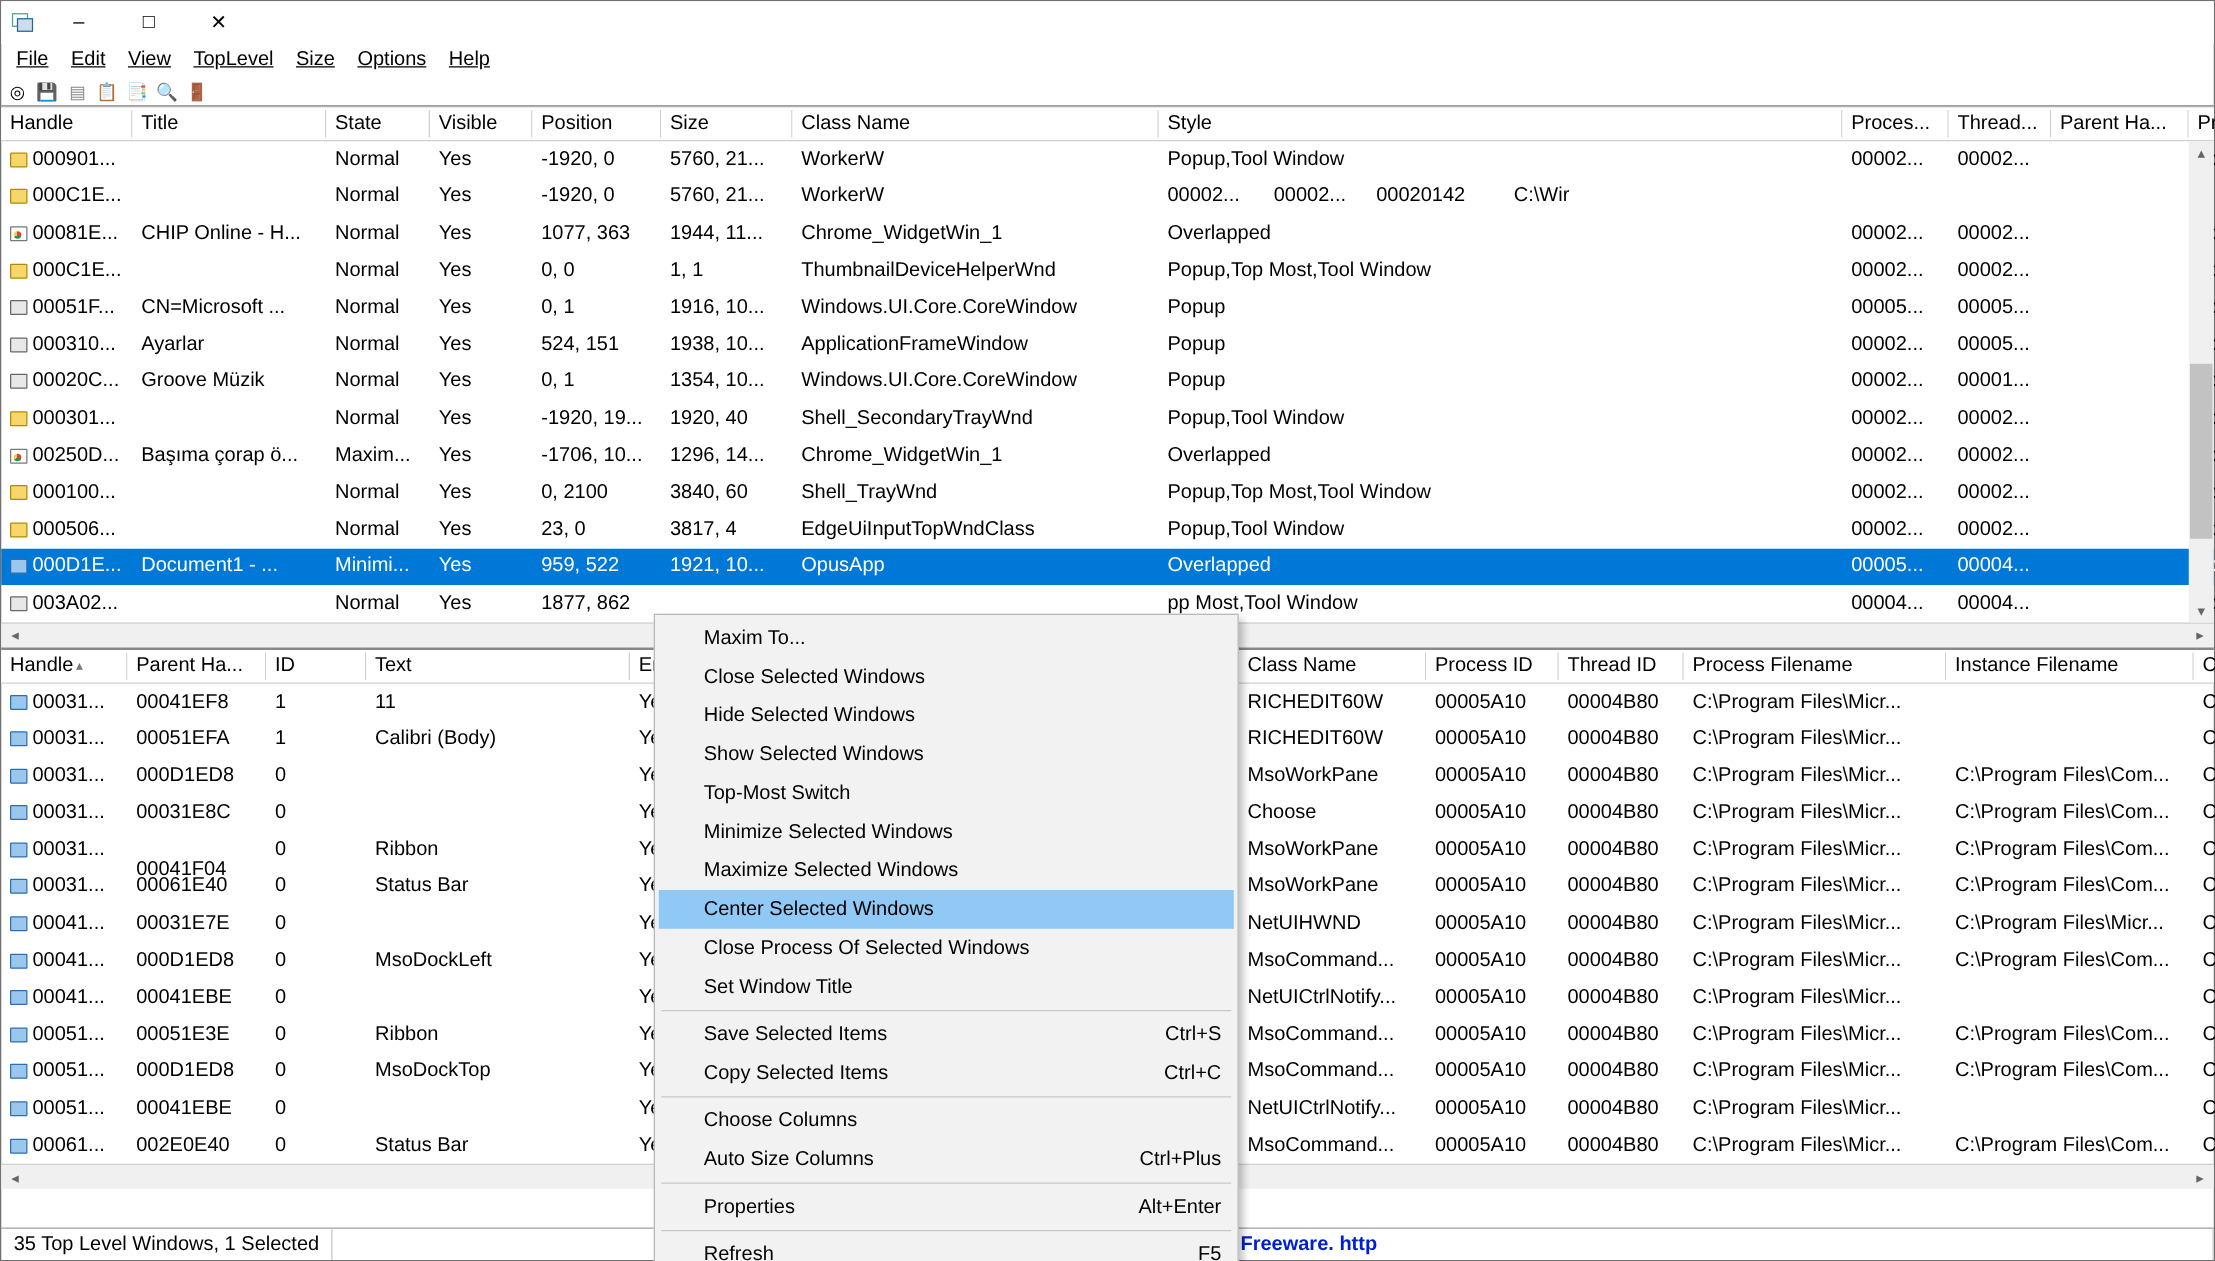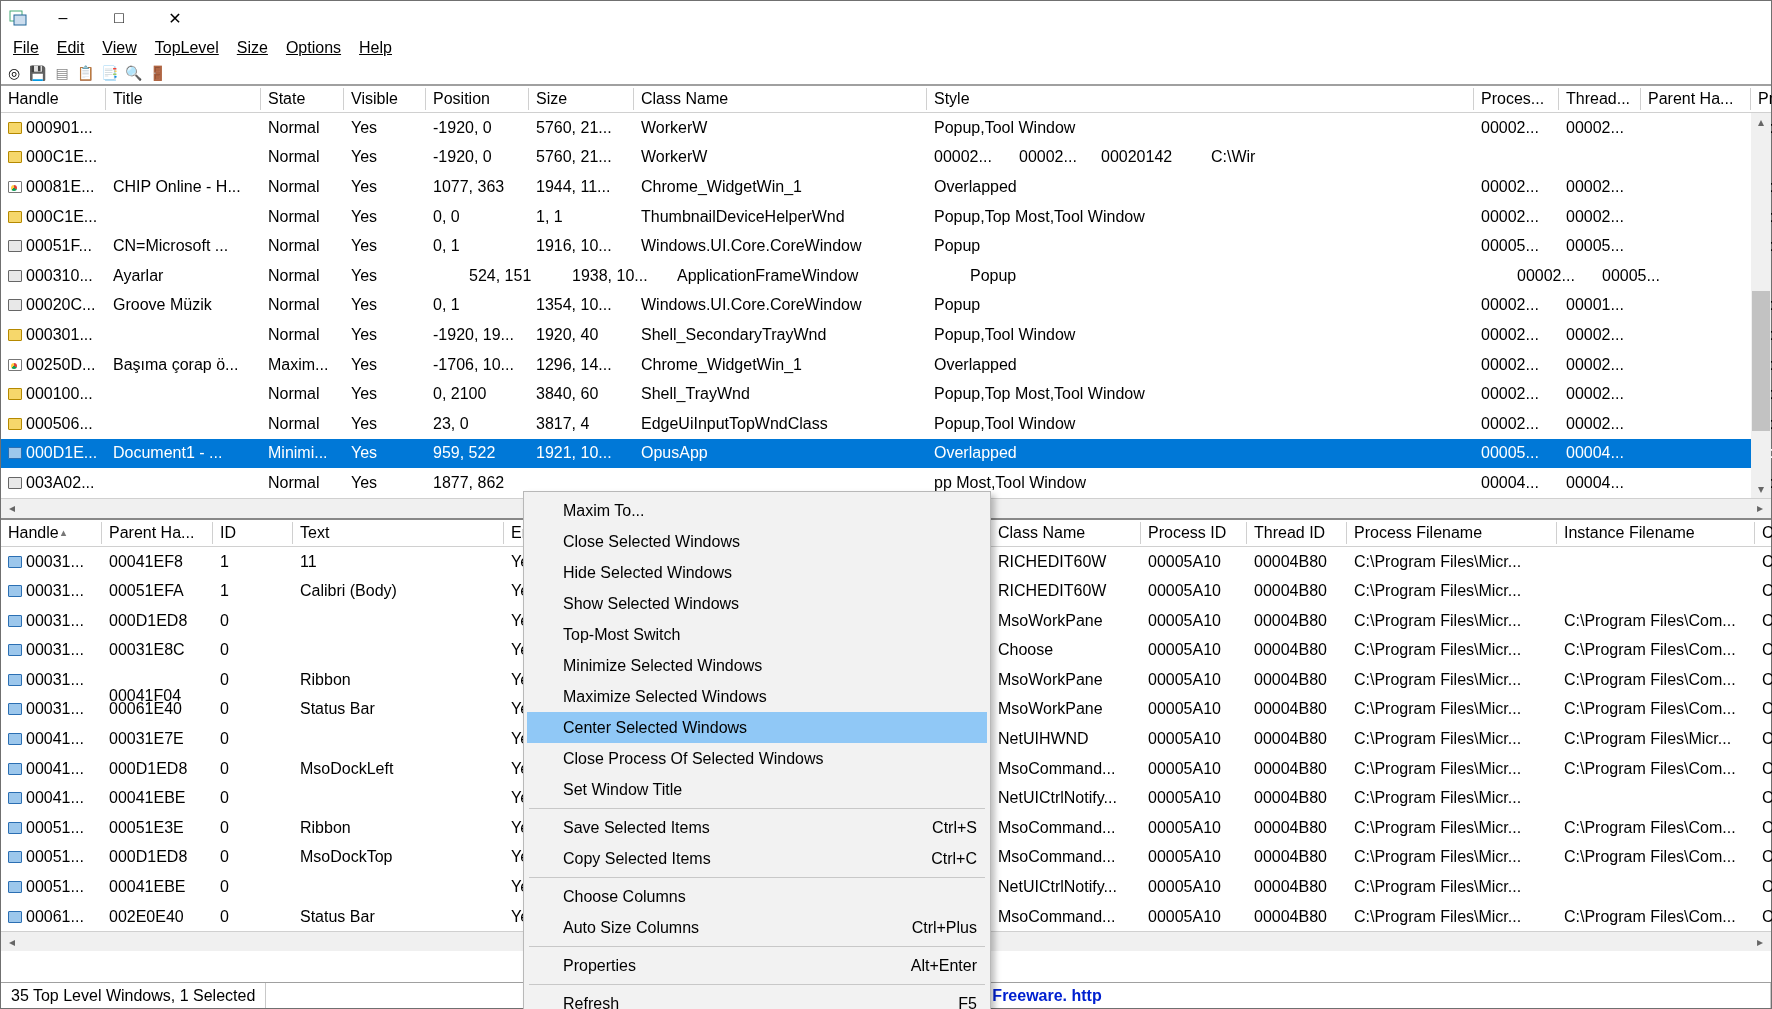--- a/index.html
+++ b/index.html
@@ -301,21 +301,21 @@
           </div>
           <div class="cell" style="width: 155px; flex: 0 0 155px;">
             <span>Ayarlar</span>
           </div>
           <div class="cell" style="width: 83px; flex: 0 0 83px;">
             <span>Normal</span>
           </div>
           <div class="cell" style="width: 82px; flex: 0 0 82px;">
             <span>Yes</span>
           </div>
-          <div class="cell" style="width: 103px; flex: 0 0 103px; margin-left: 36px;">
+          <div class="cell" style="width: 103px; flex: 0 0 103px;">
             <span>524, 151</span>
           </div>
           <div class="cell" style="width: 105px; flex: 0 0 105px;">
             <span>1938, 10...</span>
           </div>
           <div class="cell" style="width: 293px; flex: 0 0 293px;">
             <span>ApplicationFrameWindow</span>
           </div>
           <div class="cell" style="width: 547px; flex: 0 0 547px;">
             <span>Popup</span>

